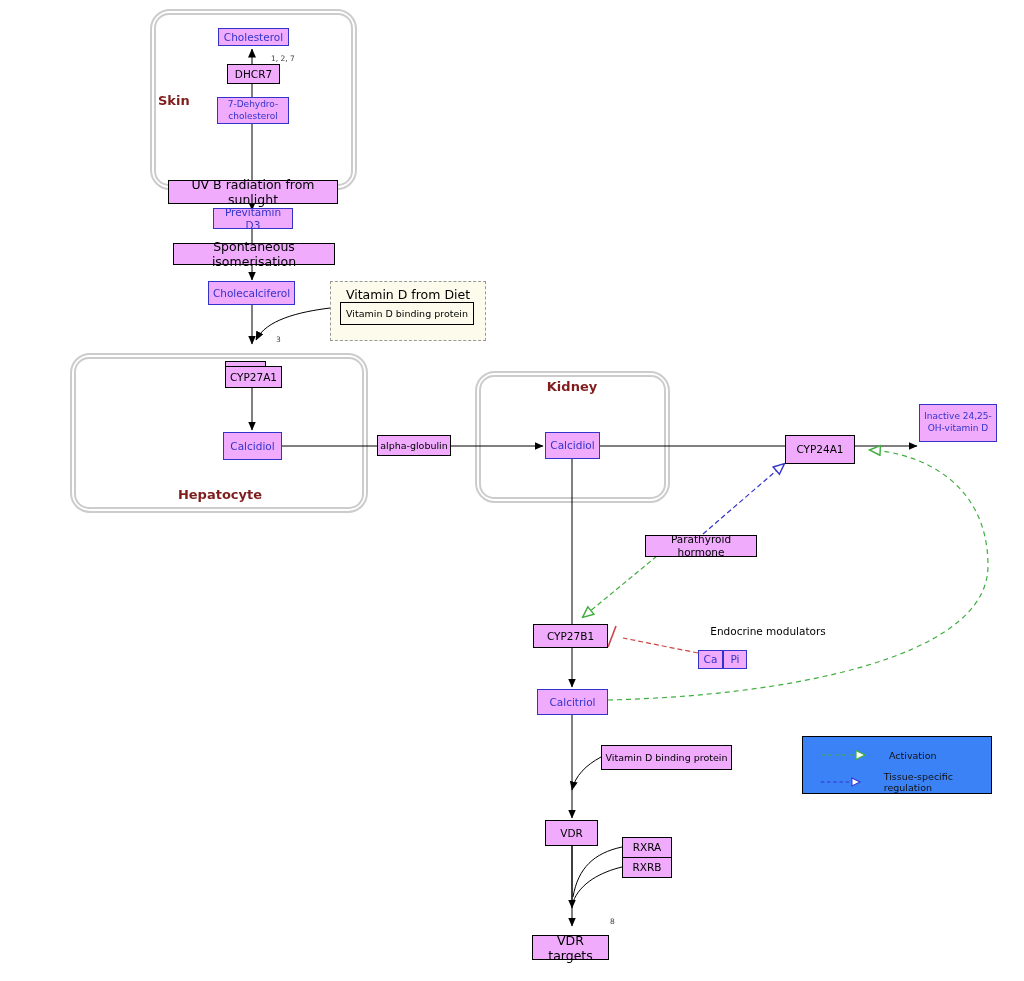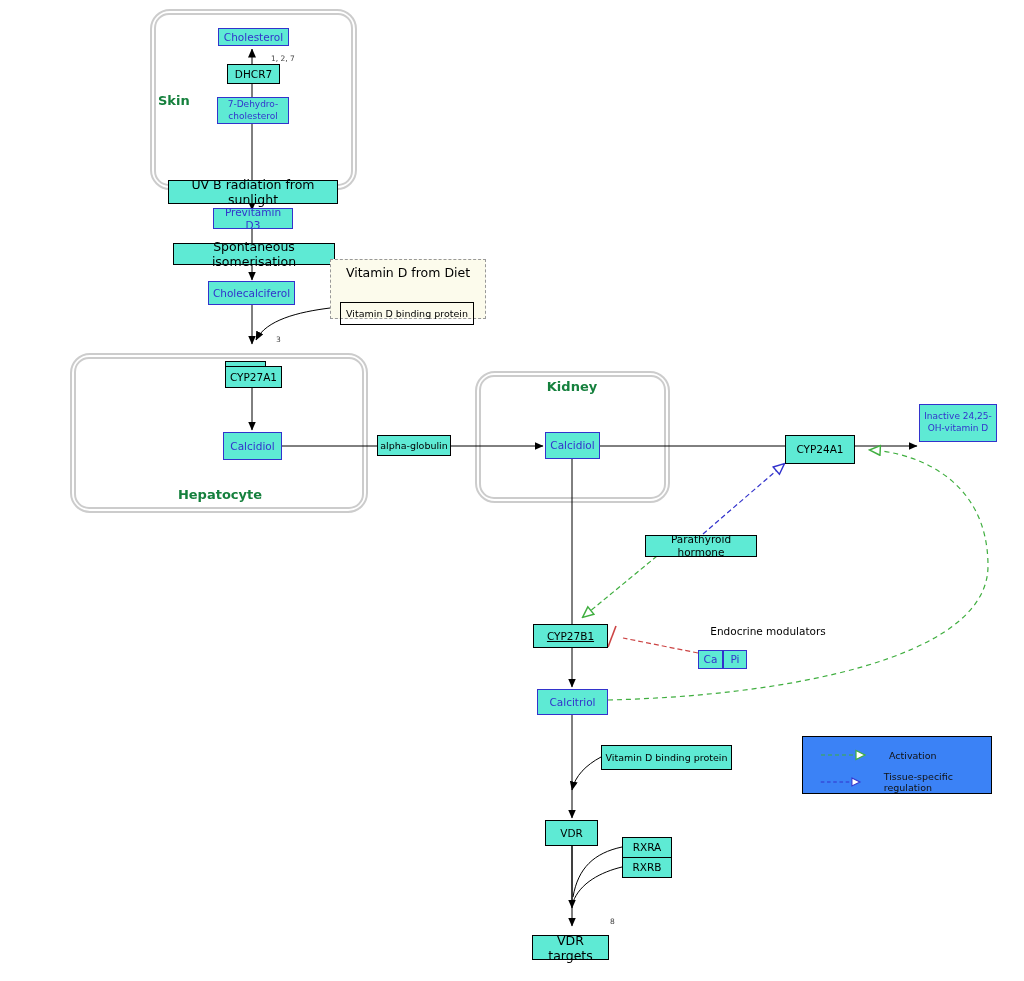--- a/index.html
+++ b/index.html
@@ -3,28 +3,28 @@
 <meta charset="utf-8">
 <style>
   * { box-sizing: border-box; margin: 0; padding: 0; }
   html,body { background:#fff; }
   body { font-family: "DejaVu Sans", "Liberation Sans", sans-serif; color:#000; }
   .canvas { position:relative; width:1024px; height:981px; background:#fff; overflow:hidden; }
 
   
   .compartment { position:absolute; border:2px solid #ccc; border-radius:20px; background:transparent; }
   .compartment .inner { position:absolute; inset:2px; border:2px solid #ccc; border-radius:15px; }
-  .comp-label { position:absolute; color:#15803d; font-weight:bold; font-size:13px; text-align:center; }
+  .comp-label { position:absolute; color:#7f1d1d; font-weight:bold; font-size:13px; text-align:center; }
 
   
   svg.links { position:absolute; left:0; top:0; z-index:2; }
 
   
   .node { position:absolute; z-index:3; display:flex; align-items:center; justify-content:center;
-          text-align:center; background:#5eead4; border:1px solid #000; color:#000;
+          text-align:center; background:#f0abfc; border:1px solid #000; color:#000;
           font-size:10.5px; line-height:1.2; padding:1px 2px; }
   .node.blue { border-color:#3333cc; color:#3333cc; }
   .node.lg { font-size:12.5px; }
   .node.sm { font-size:9px; line-height:1.3; }
   .node.xs { font-size:9.5px; }
   .node.transparent { background:transparent; }
 
   .group-diet { position:absolute; z-index:3; border:1px dashed #999; background:#fcfbec; }
   .group-diet .gtitle { position:absolute; top:5px; left:0; right:0; text-align:center; font-size:12.5px; color:#000; }
 
@@ -101,37 +101,37 @@
   <div class="node blue" style="left:218px; top:28px; width:71px; height:18px;">Cholesterol</div>
   <div class="node" style="left:227px; top:64px; width:53px; height:20px;">DHCR7</div>
   <div class="ref" style="left:271px; top:54px;">1, 2, 7</div>
   <div class="node blue sm" style="left:217px; top:97px; width:72px; height:27px;">7-Dehydro-cholesterol</div>
   <div class="node lg" style="left:168px; top:139px; width:170px; height:24px;margin-top:41px;">UV B radiation from sunlight</div>
 
   <div class="node blue" style="left:213px; top:208px; width:80px; height:21px;">Previtamin D3</div>
   <div class="node lg" style="left:173px; top:243px; width:162px; height:22px;">Spontaneous isomerisation</div>
   <div class="node blue" style="left:208px; top:281px; width:87px; height:24px;">Cholecalciferol</div>
 
-  <div class="group-diet" style="left:330px; top:259px; width:156px; height:60px;">
+  <div class="group-diet" style="left:330px; top:281px; width:156px; height:60px;">
     <div class="gtitle">Vitamin D from Diet</div>
   </div>
   <div class="node xs transparent" style="left:340px; top:302px; width:134px; height:23px;">Vitamin D binding protein</div>
 
   <div class="node" style="left:225px; top:361px; width:41px; height:21px;padding-left:20px;">CYP2R1</div>
   <div class="ref" style="left:276px; top:335px;">3</div>
   <div class="node" style="left:225px; top:366px; width:57px; height:22px;">CYP27A1</div>
   <div class="node blue" style="left:223px; top:432px; width:59px; height:28px;">Calcidiol</div>
 
   <div class="node xs" style="left:377px; top:435px; width:74px; height:21px;">alpha-globulin</div>
 
   <div class="node blue" style="left:545px; top:432px; width:55px; height:27px;">Calcidiol</div>
   <div class="node" style="left:785px; top:435px; width:70px; height:29px;">CYP24A1</div>
   <div class="node blue sm" style="left:919px; top:404px; width:78px; height:38px;">Inactive 24,25-OH-vitamin D</div>
   <div class="node" style="left:645px; top:535px; width:112px; height:22px;">Parathyroid hormone</div>
-  <div class="node" style="left:533px; top:624px; width:75px; height:24px;text-decoration:underline;">CYP27B1</div>
+  <div class="node" style="left:533px; top:624px; width:75px; height:24px;">CYP27B1</div>
 
   <div class="free-label" style="left:710px; top:625px; width:116px; text-align:center;">Endocrine modulators</div>
   <div class="node blue" style="left:698px; top:650px; width:25px; height:19px;">Ca</div>
   <div class="node blue" style="left:723px; top:650px; width:24px; height:19px;">Pi</div>
 
   <div class="node blue" style="left:537px; top:689px; width:71px; height:26px;">Calcitriol</div>
   <div class="node xs" style="left:601px; top:745px; width:131px; height:25px;">Vitamin D binding protein</div>
   <div class="node" style="left:545px; top:820px; width:53px; height:26px;">VDR</div>
   <div class="node" style="left:622px; top:837px; width:50px; height:21px;">RXRA</div>
   <div class="node" style="left:622px; top:857px; width:50px; height:21px;">RXRB</div>

